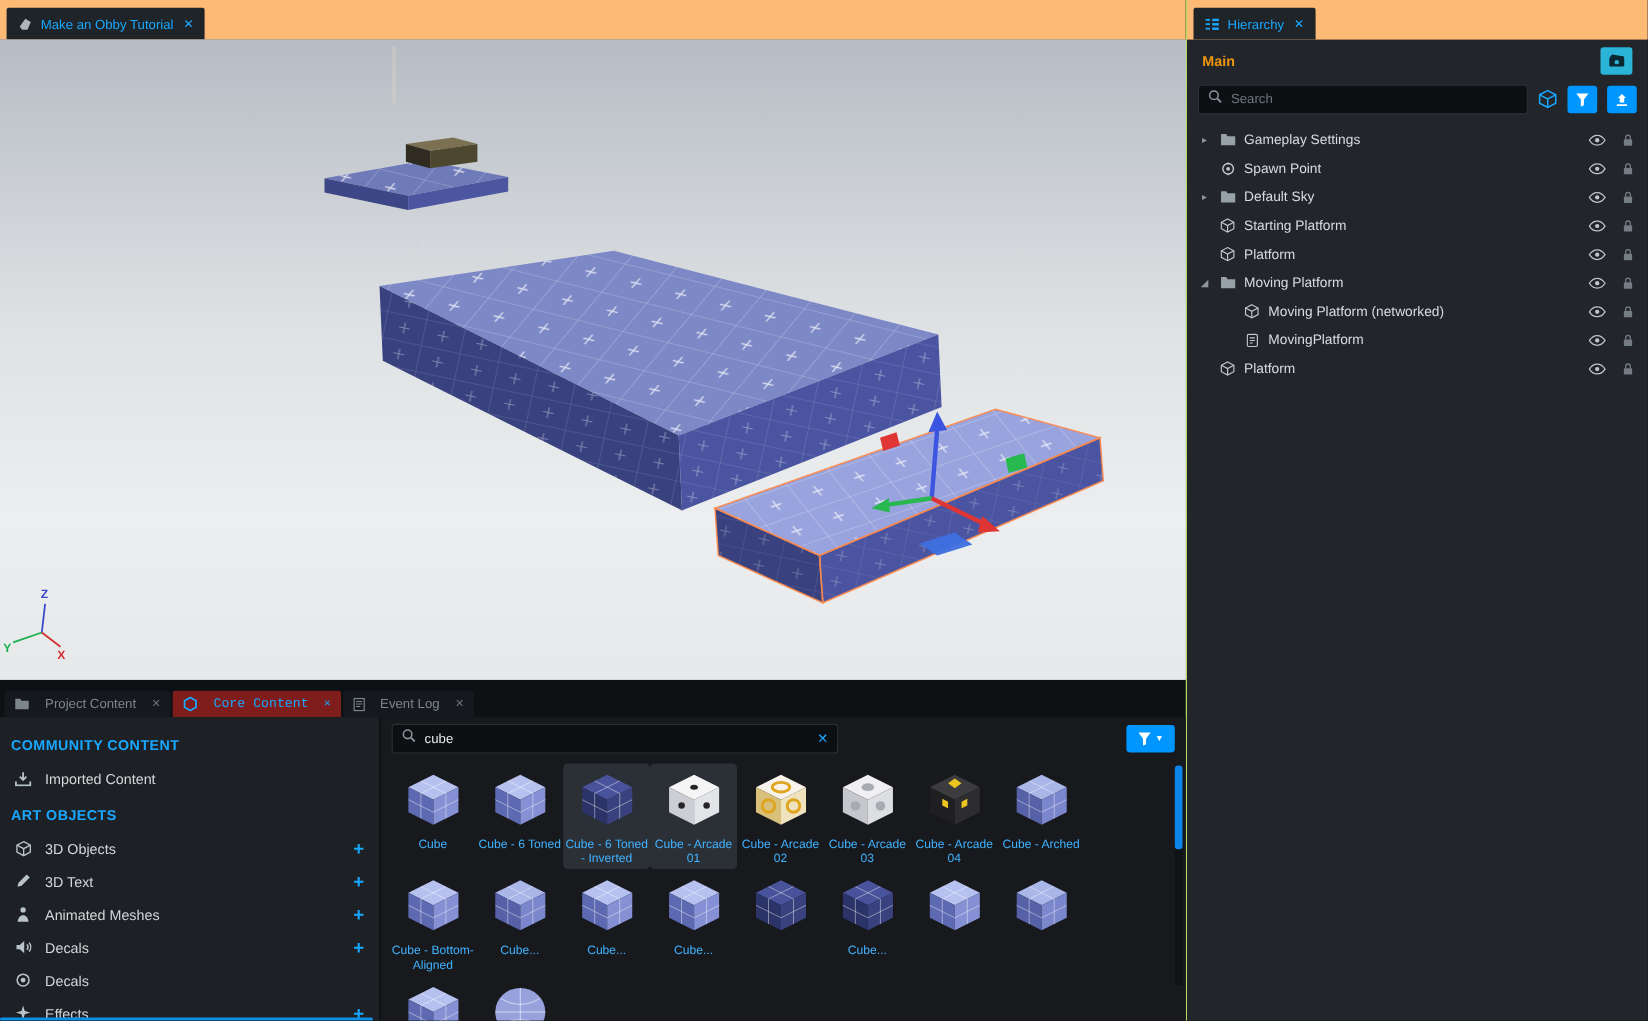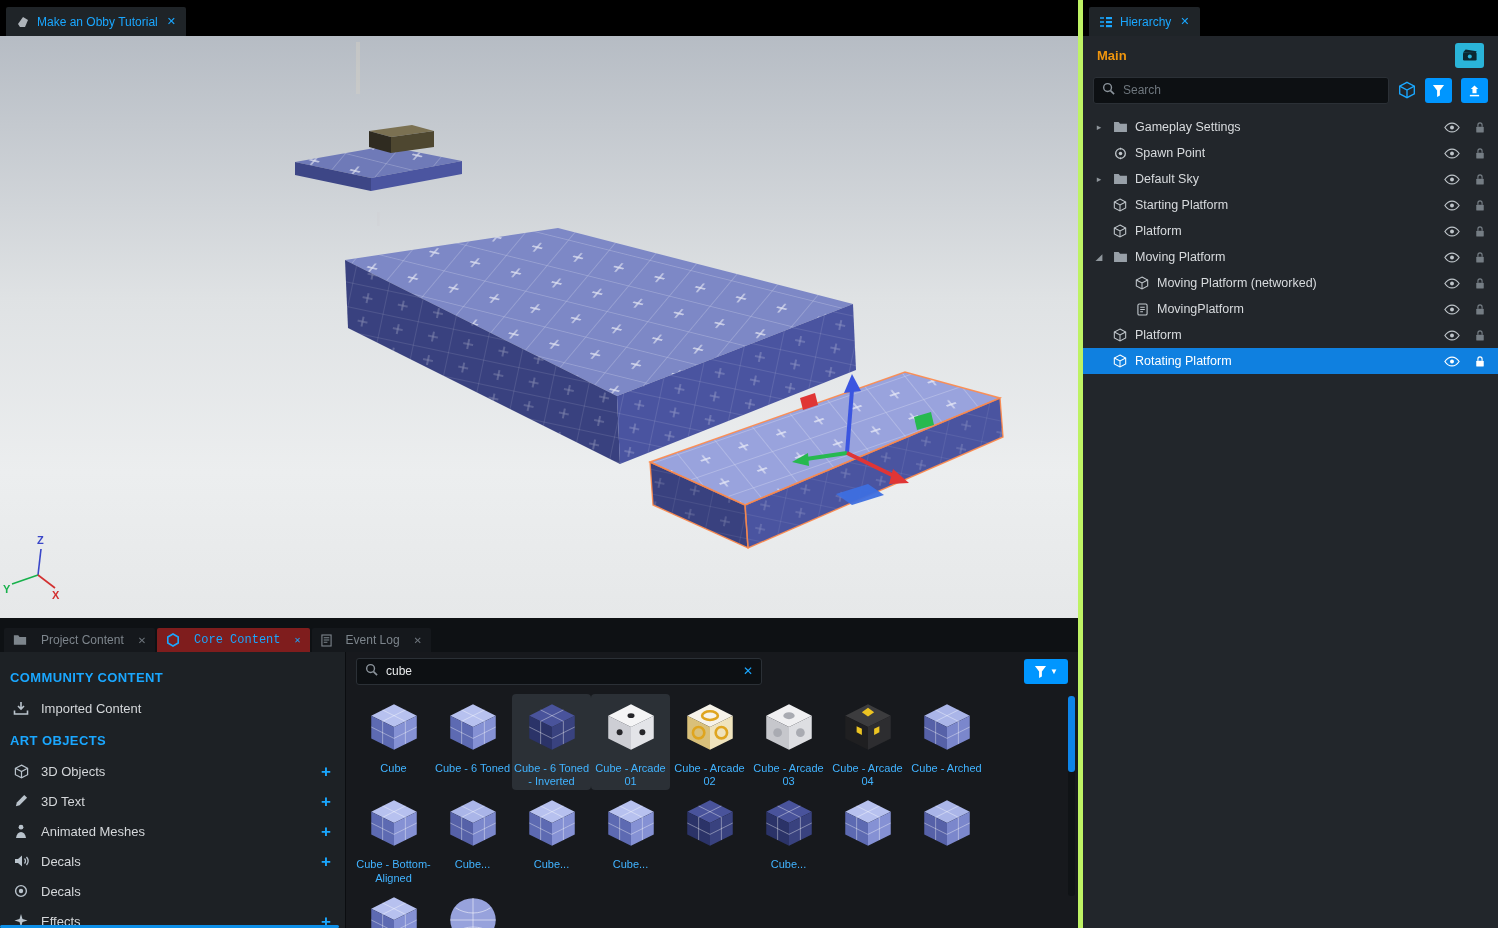--- a/index.html
+++ b/index.html
@@ -1,22 +1,22 @@
 <!DOCTYPE html>
 <html><head>
 <meta charset="utf-8">
 <style>
   html,body{margin:0;padding:0;width:1498px;height:928px;overflow:hidden;background:#15181b;
     font-family:"Liberation Sans","DejaVu Sans",sans-serif;-webkit-font-smoothing:antialiased;}
   .app{display:flex;width:1498px;height:928px;}
   .left-col{width:1078px;display:flex;flex-direction:column;}
-  .right-col{width:420px;display:flex;flex-direction:column;background:#22262b;border-left:5px solid #bef264;box-sizing:border-box;}
+  .right-col{width:420px;display:flex;flex-direction:column;background:#22262b;border-left:1px solid #bef264;box-sizing:border-box;}
 
   
-  .tabbar{height:36px;background:#000000;display:flex;align-items:flex-end;padding-left:6px;flex:none;}
+  .tabbar{height:36px;background:#fdba74;display:flex;align-items:flex-end;padding-left:6px;flex:none;}
   .tab{height:29px;display:flex;align-items:center;gap:7px;padding:0 10px;background:#1f2428;
        color:#1aa7ff;font-size:12px;border-radius:2px 2px 0 0;}
   .tab .tab-x{color:#1aa7ff;font-size:11px;margin-left:2px;cursor:pointer;}
   .tab-icon{display:flex;align-items:center;}
 
   
   .viewport{height:582px;flex:none;position:relative;background:#dfe2e4;}
   .viewport svg{display:block;}
 
   
@@ -801,37 +801,15 @@
               <circle cx="9" cy="6" r="2.2" fill="currentColor"></circle>
             </svg>
           </span>
           <span class="hlock">
             <svg width="10" height="13" viewBox="0 0 12 14">
               <rect x="1.5" y="6" width="9" height="7" rx="1" fill="currentColor"></rect>
               <path d="M3.5 6V4a2.5 2.5 0 015 0v2" fill="none" stroke="currentColor" stroke-width="1.4"></path>
             </svg>
           </span>
         </div>
-        <div class="hrow sel" style="padding-left:10px">
-          <span class="exp"></span>
-          <span class="hicon">
-            <svg width="14" height="14" viewBox="0 0 16 16">
-              <path d="M8 1.2L14.5 4.6v6.8L8 14.8 1.5 11.4V4.6z" fill="none" stroke="currentColor" stroke-width="1.2"></path>
-              <path d="M1.5 4.6L8 8l6.5-3.4M8 8v6.8" fill="none" stroke="currentColor" stroke-width="1.2"></path>
-            </svg>
-          </span>
-          <span class="hlabel">Rotating Platform</span>
-          <span class="heye">
-            <svg width="16" height="11" viewBox="0 0 18 12">
-              <path d="M1 6c2.5-3.8 5.2-5 8-5s5.5 1.2 8 5c-2.5 3.8-5.2 5-8 5S3.5 9.8 1 6z" fill="none" stroke="currentColor" stroke-width="1.3"></path>
-              <circle cx="9" cy="6" r="2.2" fill="currentColor"></circle>
-            </svg>
-          </span>
-          <span class="hlock">
-            <svg width="10" height="13" viewBox="0 0 12 14">
-              <rect x="1.5" y="6" width="9" height="7" rx="1" fill="currentColor"></rect>
-              <path d="M3.5 6V4a2.5 2.5 0 015 0v2" fill="none" stroke="currentColor" stroke-width="1.4"></path>
-            </svg>
-          </span>
-        </div>
       </div>
   </div>
 </div>
 
 </body></html>

